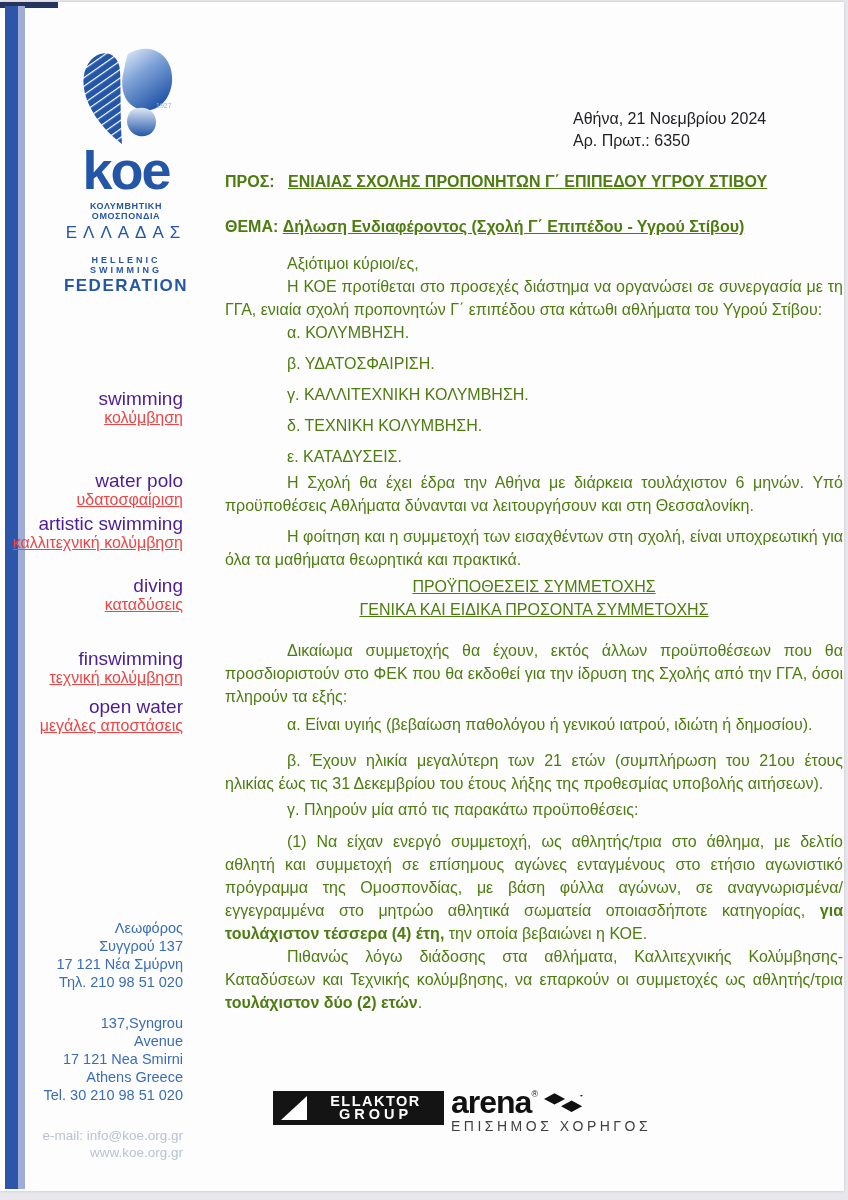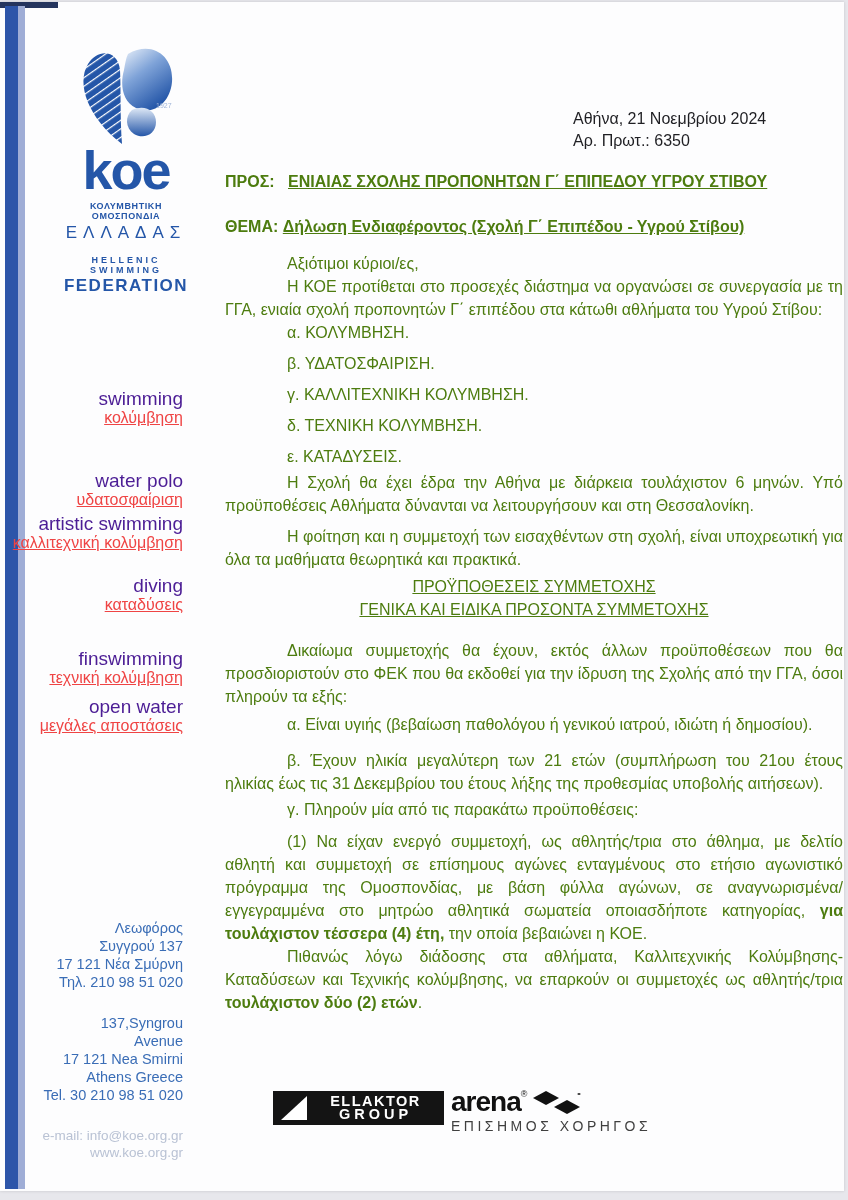--- a/index.html
+++ b/index.html
@@ -86,21 +86,21 @@
   }
   .ellaktor .tri {
     width:0; height:0; margin-left:8px;
     border-left:26px solid transparent; border-bottom:24px solid #fff;
   }
   .ellaktor .etxt { flex:1; text-align:center; font-weight:bold; line-height:13px; }
   .ellaktor .l1 { font-size:14.5px; letter-spacing:1.5px; }
   .ellaktor .l2 { font-size:14.5px; letter-spacing:4px; }
   .arena { position:absolute; left:178px; top:-3px; width:132px; color:#111; }
   .arena .row { display:flex; align-items:flex-start; }
-  .arena .word { font-size:28px; font-weight:800; letter-spacing:-1px; line-height:28px; }
+  .arena .word { font-size:32px; font-weight:800; letter-spacing:-1px; line-height:28px; }
   .arena .reg { font-size:9px; margin-top:1px; }
   .arena .diamonds { margin-left:6px; margin-top:3px; }
   .arena .sub { font-size:14px; letter-spacing:3.5px; color:#3f3f3f; margin-top:2px; white-space:nowrap; }
 </style>
 </head>
 <body>
 
 <div class="page">
   <div class="corner-shade"></div>
   <div class="left-bar"></div>

